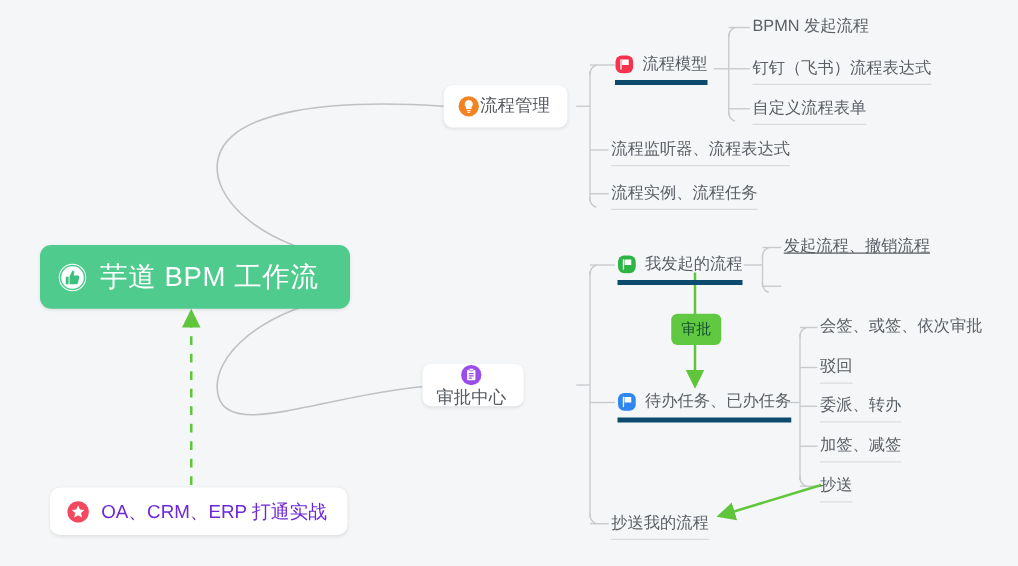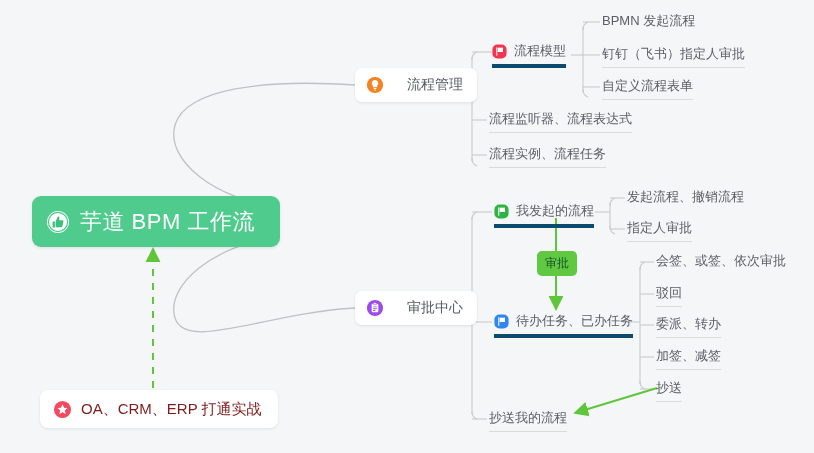--- a/index.html
+++ b/index.html
@@ -62,41 +62,41 @@
     display: flex;
     align-items: center;
     padding: 0 14px 0 11px;
     height: 34px;
     box-sizing: border-box;
     white-space: nowrap;
   }
   .branch-label {
     color: #555a60;
     font-size: 14px;
-    margin-left: 23px;
+    margin-left: 0;
     text-align: center;
   }
 
   
   .card-node {
     position: absolute;
     left: 40px;
     top: 390px;
     height: 38px;
     background: #ffffff;
     border-radius: 8px;
     box-shadow: 0 1px 3px rgba(0,0,0,0.09);
     display: flex;
     align-items: center;
     padding: 0 16px 0 13px;
     box-sizing: border-box;
     white-space: nowrap;
   }
   .card-label {
-    color: #7f1d1d;
+    color: #6d28d9;
     font-size: 15px;
     margin-left: 9px;
   }
 
   
   .l2-node {
     position: absolute;
     display: flex;
     align-items: center;
     white-space: nowrap;
@@ -239,21 +239,21 @@
         <circle cx="10" cy="10" r="9" fill="#f58220"></circle>
         <path d="M10 4.4 A3.7 3.7 0 0 0 7.6 10.9 L7.6 12.5 L12.4 12.5 L12.4 10.9
                  A3.7 3.7 0 0 0 10 4.4 Z" fill="#ffffff"></path>
         <rect x="8.3" y="13.3" width="3.4" height="1.15" rx="0.55" fill="#ffffff"></rect>
         <rect x="8.8" y="15.0" width="2.4" height="1.0" rx="0.5" fill="#ffffff"></rect>
       </svg>
     </span>
     <span class="branch-label">流程管理</span>
   </div>
 
-  <div class="branch-node" style="left:355px; top:291px;">
+  <div class="branch-node" style="left:338px; top:291px;flex-direction:column;">
     <span class="icon">
       <svg width="18" height="18" viewBox="0 0 20 20">
         <circle cx="10" cy="10" r="9" fill="#9b4dea"></circle>
         <rect x="6.3" y="5.3" width="7.4" height="9.4" rx="1.1" fill="#ffffff"></rect>
         <rect x="8.1" y="4.1" width="3.8" height="2.2" rx="0.9" fill="#ffffff" stroke="#9b4dea" stroke-width="0.7"></rect>
         <rect x="7.8" y="8.3" width="4.4" height="0.95" rx="0.45" fill="#9b4dea"></rect>
         <rect x="7.8" y="10.3" width="4.4" height="0.95" rx="0.45" fill="#9b4dea"></rect>
         <rect x="7.8" y="12.3" width="2.8" height="0.95" rx="0.45" fill="#9b4dea"></rect>
       </svg>
     </span>
@@ -265,39 +265,38 @@
       <svg width="15" height="15" viewBox="0 0 18 18">
         <rect x="0.5" y="0.5" width="17" height="17" rx="6" fill="#f5334f"></rect>
         <rect x="5.1" y="3.9" width="1.25" height="10.2" rx="0.6" fill="#ffffff"></rect>
         <path d="M6.8 4.4 L13.2 4.4 L13.2 9.6 L6.8 9.6 Z" fill="#ffffff"></path>
       </svg>
     </span>
     <span class="l2-label">流程模型</span>
   </div>
 
   <div class="leaf-node no-rule" style="left:602px; top:12px;">BPMN 发起流程</div>
-  <div class="leaf-node" style="left:602px; top:45px;">钉钉（飞书）指定人审批</div>
+  <div class="leaf-node" style="left:602px; top:45px;">钉钉（飞书）流程表达式</div>
   <div class="leaf-node" style="left:602px; top:77px;">自定义流程表单</div>
 
   <div class="leaf-node" style="left:489px; top:110px;">流程监听器、流程表达式</div>
   <div class="leaf-node" style="left:489px; top:145px;">流程实例、流程任务</div>
 
   <div class="l2-node" style="left:494px; top:202px;">
     <span class="icon">
       <svg width="15" height="15" viewBox="0 0 18 18">
         <rect x="0.5" y="0.5" width="17" height="17" rx="6" fill="#2fb344"></rect>
         <rect x="5.1" y="3.9" width="1.25" height="10.2" rx="0.6" fill="#ffffff"></rect>
         <path d="M6.8 4.4 L13.2 4.4 L13.2 9.6 L6.8 9.6 Z" fill="#ffffff"></path>
       </svg>
     </span>
     <span class="l2-label">我发起的流程</span>
   </div>
 
-  <div class="leaf-node no-rule" style="left:627px; top:188px;">发起流程、撤销流程</div>
-  <div class="leaf-node" style="left:627px; top:219px;">指定人审批</div>
+  <div class="leaf-node no-rule" style="left:627px; top:188px;text-decoration:underline;">发起流程、撤销流程</div>
 
   <div class="l2-node" style="left:494px; top:312px;">
     <span class="icon">
       <svg width="15" height="15" viewBox="0 0 18 18">
         <rect x="0.5" y="0.5" width="17" height="17" rx="6" fill="#2f86f0"></rect>
         <rect x="5.1" y="3.9" width="1.25" height="10.2" rx="0.6" fill="#ffffff"></rect>
         <path d="M6.8 4.4 L13.2 4.4 L13.2 9.6 L6.8 9.6 Z" fill="#ffffff"></path>
       </svg>
     </span>
     <span class="l2-label">待办任务、已办任务</span>

